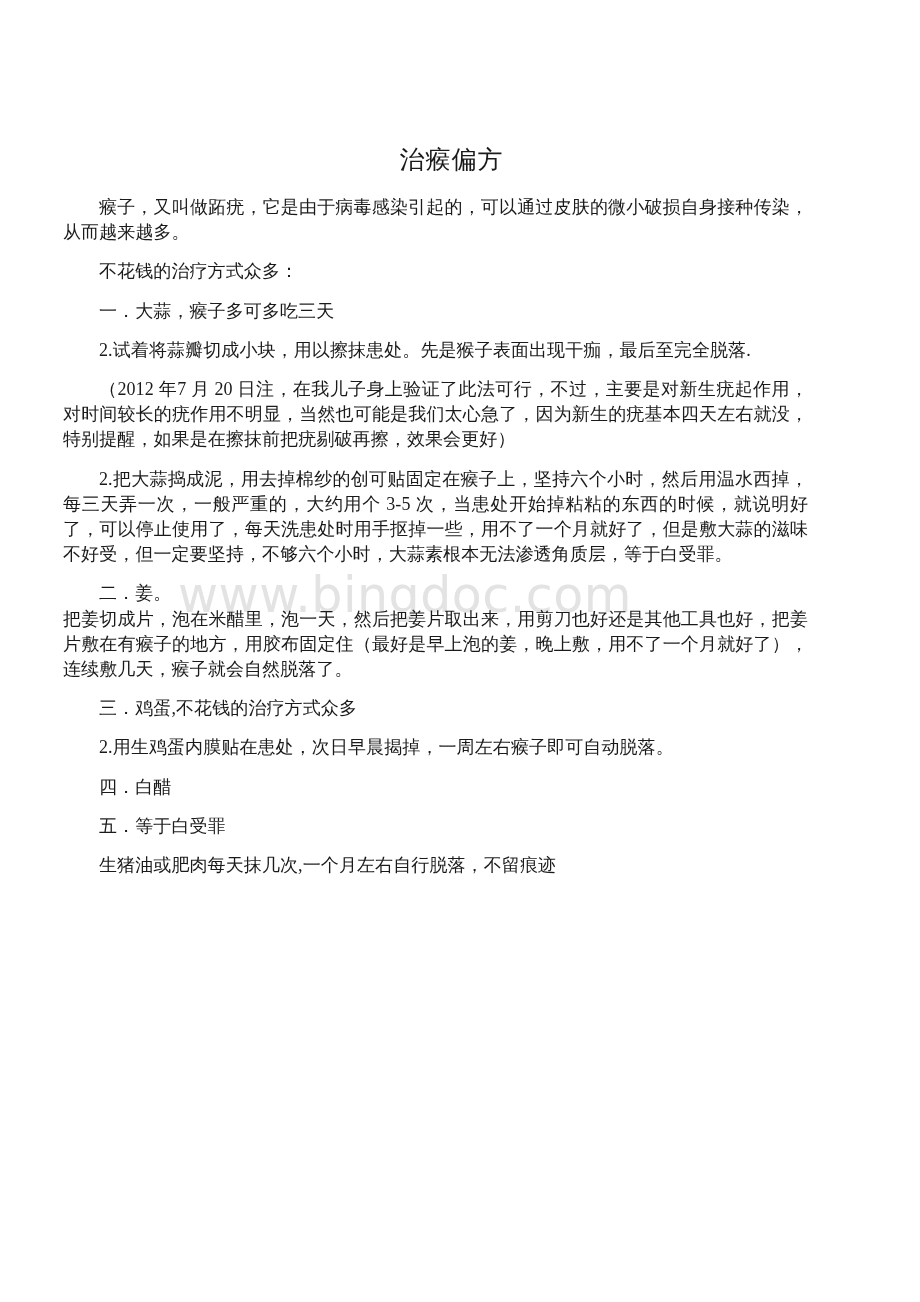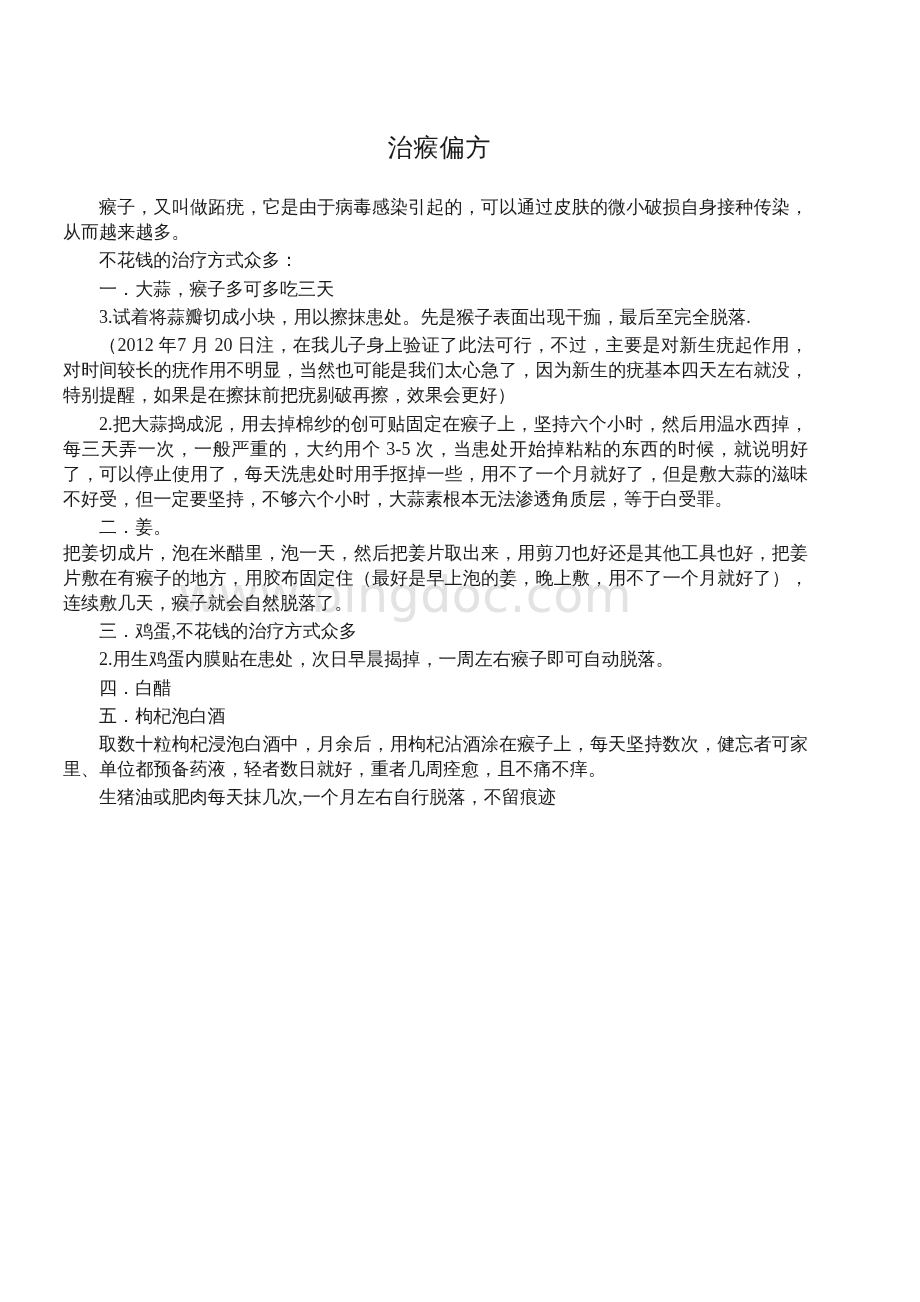--- a/index.html
+++ b/index.html
@@ -48,21 +48,21 @@
     left: 63px;
     top: 0;
     width: 745px;
     z-index: 2;
   }
 
   .doc-title {
     font-size: 25px;
     font-weight: normal;
     text-align: center;
-    margin: 4px;
+    margin: 16px;
     padding: 0;
     line-height: 30px;
     position: absolute;
     top: 129px;
     left: 0;
     width: 745px;
     letter-spacing: 1px;
   }
 
   .body-block {
@@ -78,21 +78,21 @@
     font-size: 18px;
     line-height: 25.2px;
     text-align: justify;
     text-justify: inter-ideograph;
     letter-spacing: 0.1px;
   }
 
   p.indent2 { text-indent: 36px; }
   p.noindent { text-indent: 0; }
 
-  p.spaced { margin-top: 3px; }
+  p.spaced { margin-top: 14px; }
   p.tight  { margin-top: 0px; }
 
   
   p.heading {
     text-indent: 36px;
   }
 
 </style>
 </head>
 <body>
@@ -106,40 +106,39 @@
     <h1 class="doc-title">治瘊偏方</h1>
 
     <div class="body-block">
 
       <p class="para indent2 tight">瘊子，又叫做跖疣，它是由于病毒感染引起的，可以通过皮肤的微小破损自身接种传染，从而越来越多。</p>
 
       <p class="para indent2 spaced">不花钱的治疗方式众多：</p>
 
       <p class="para heading spaced">一．大蒜，瘊子多可多吃三天</p>
 
-      <p class="para indent2 spaced">3.试着将蒜瓣切成小块，用以擦抹患处。先是猴子表面出现干痂，最后至完全脱落.</p>
+      <p class="para indent2 spaced">2.试着将蒜瓣切成小块，用以擦抹患处。先是猴子表面出现干痂，最后至完全脱落.</p>
 
       <p class="para indent2 spaced">（2012 年7 月 20 日注，在我儿子身上验证了此法可行，不过，主要是对新生疣起作用，对时间较长的疣作用不明显，当然也可能是我们太心急了，因为新生的疣基本四天左右就没，特别提醒，如果是在擦抹前把疣剔破再擦，效果会更好）</p>
 
       <p class="para indent2 spaced">2.把大蒜捣成泥，用去掉棉纱的创可贴固定在瘊子上，坚持六个小时，然后用温水西掉，每三天弄一次，一般严重的，大约用个 3-5 次，当患处开始掉粘粘的东西的时候，就说明好了，可以停止使用了，每天洗患处时用手抠掉一些，用不了一个月就好了，但是敷大蒜的滋味不好受，但一定要坚持，不够六个小时，大蒜素根本无法渗透角质层，等于白受罪。</p>
 
       <p class="para heading spaced">二．姜。</p>
 
       <p class="para noindent tight">把姜切成片，泡在米醋里，泡一天，然后把姜片取出来，用剪刀也好还是其他工具也好，把姜片敷在有瘊子的地方，用胶布固定住（最好是早上泡的姜，晚上敷，用不了一个月就好了），连续敷几天，瘊子就会自然脱落了。</p>
 
       <p class="para heading spaced">三．鸡蛋,不花钱的治疗方式众多</p>
 
 
       <p class="para indent2 spaced">2.用生鸡蛋内膜贴在患处，次日早晨揭掉，一周左右瘊子即可自动脱落。</p>
 
       <p class="para heading spaced">四．白醋</p>
 
 
-      <p class="para heading spaced">五．枸杞泡白酒</p>
+      <p class="para heading spaced">五．等于白受罪</p>
 
-      <p class="para indent2 spaced">取数十粒枸杞浸泡白酒中，月余后，用枸杞沾酒涂在瘊子上，每天坚持数次，健忘者可家里、单位都预备药液，轻者数日就好，重者几周痊愈，且不痛不痒。</p>
 
 
       <p class="para indent2 spaced">生猪油或肥肉每天抹几次,一个月左右自行脱落，不留痕迹</p>
 
     </div>
   </div>
 </div>
 
 </body></html>

